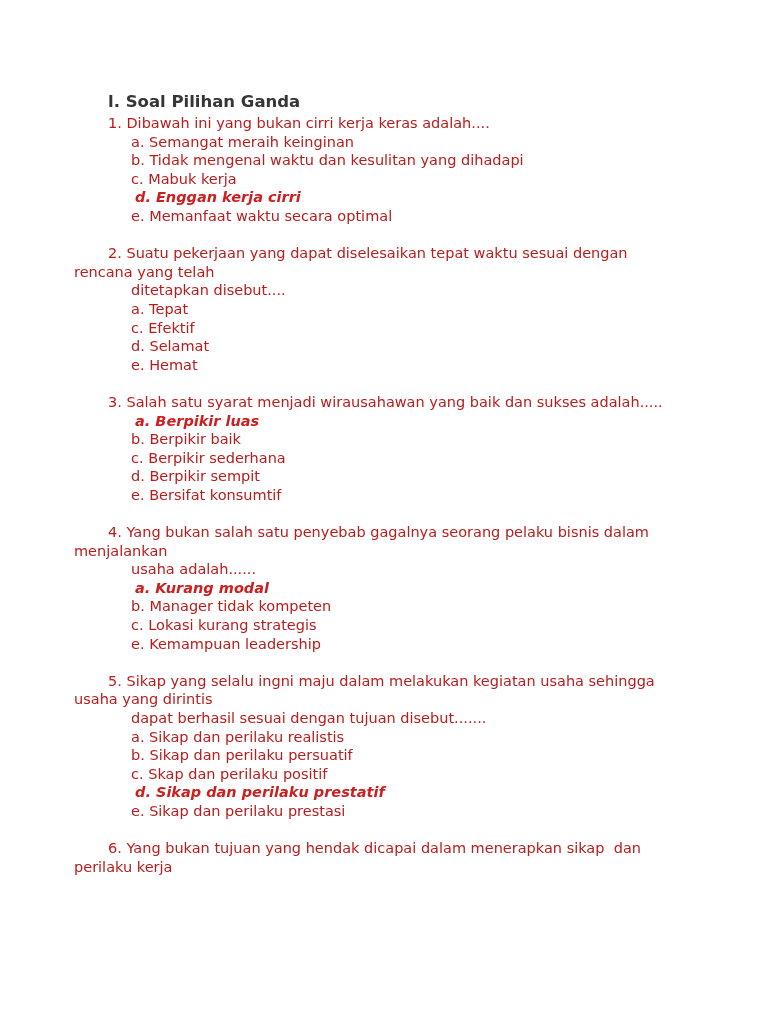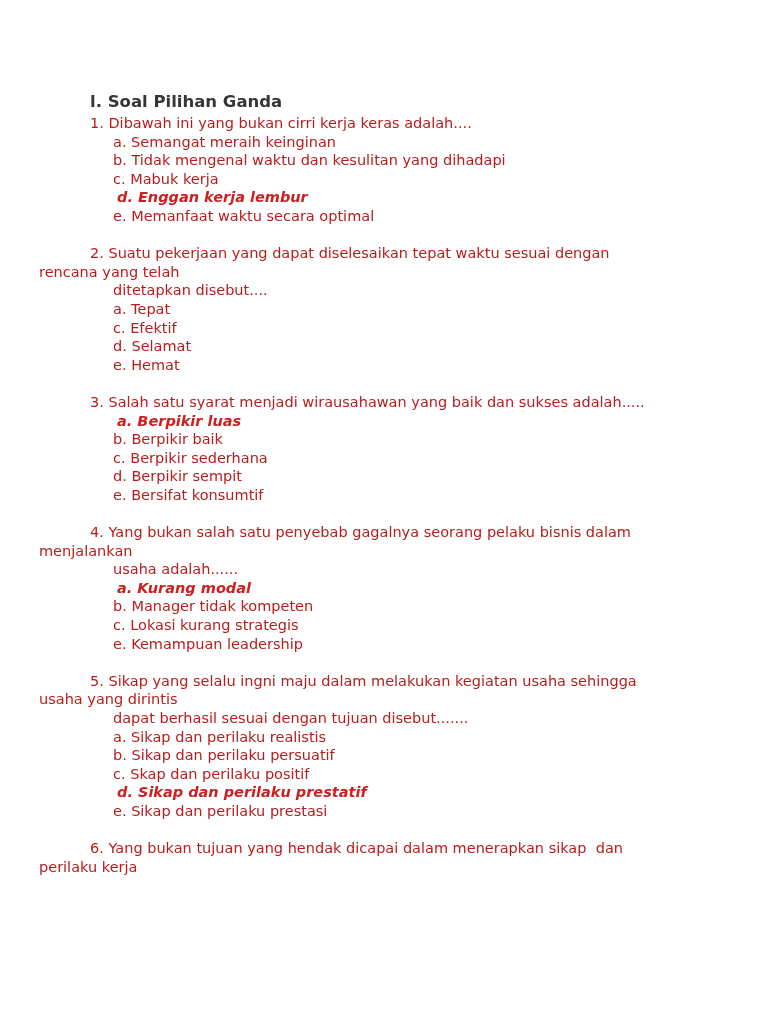--- a/index.html
+++ b/index.html
@@ -11,21 +11,21 @@
     position: relative;
     width: 768px;
     height: 1024px;
     background: #ffffff;
     overflow: hidden;
     font-family: "DejaVu Sans", sans-serif;
   }
   .content {
     position: absolute;
     top: 91px;
-    left: 0;
+    left: 18px;
     width: 640px;
   }
   .doc-title {
     margin: 0 0 1px 90px;
     font-size: 16.5px;
     font-weight: bold;
     color: #363636;
     line-height: 22px;
     white-space: pre;
   }
@@ -33,21 +33,21 @@
     margin: 0 0 18.6px 0;
   }
   .line {
     display: block;
     font-size: 14.5px;
     line-height: 18.6px;
     color: #b91c1c;
     white-space: pre;
   }
   .line.q      { margin-left: 90px; }
-  .line.cont   { margin-left: 39px; }
+  .line.cont   { margin-left: 56px; }
   .line.indent { margin-left: 113px; }
   .line.opt    { margin-left: 113px; }
   .line.ans    {
     margin-left: 117px;
     color: #cc1f1f;
     font-weight: bold;
     font-style: italic;
   }
 </style>
 </head>
@@ -55,21 +55,21 @@
 
 <div class="page">
   <div class="content">
     <h1 class="doc-title">l. Soal Pilihan Ganda</h1>
     <div id="questions">
         <div class="question-block">
           <span class="line q">1. Dibawah ini yang bukan cirri kerja keras adalah....</span>
           <span class="line opt">a. Semangat meraih keinginan</span>
           <span class="line opt">b. Tidak mengenal waktu dan kesulitan yang dihadapi</span>
           <span class="line opt">c. Mabuk kerja</span>
-          <span class="line ans">d. Enggan kerja lembur</span>
+          <span class="line ans">d. Enggan kerja cirri</span>
           <span class="line opt">e. Memanfaat waktu secara optimal</span>
         </div>
         <div class="question-block">
           <span class="line q">2. Suatu pekerjaan yang dapat diselesaikan tepat waktu sesuai dengan</span>
           <span class="line cont">rencana yang telah</span>
           <span class="line indent">ditetapkan disebut....</span>
           <span class="line opt">a. Tepat</span>
           <span class="line opt">c. Efektif</span>
           <span class="line opt">d. Selamat</span>
           <span class="line opt">e. Hemat</span>

